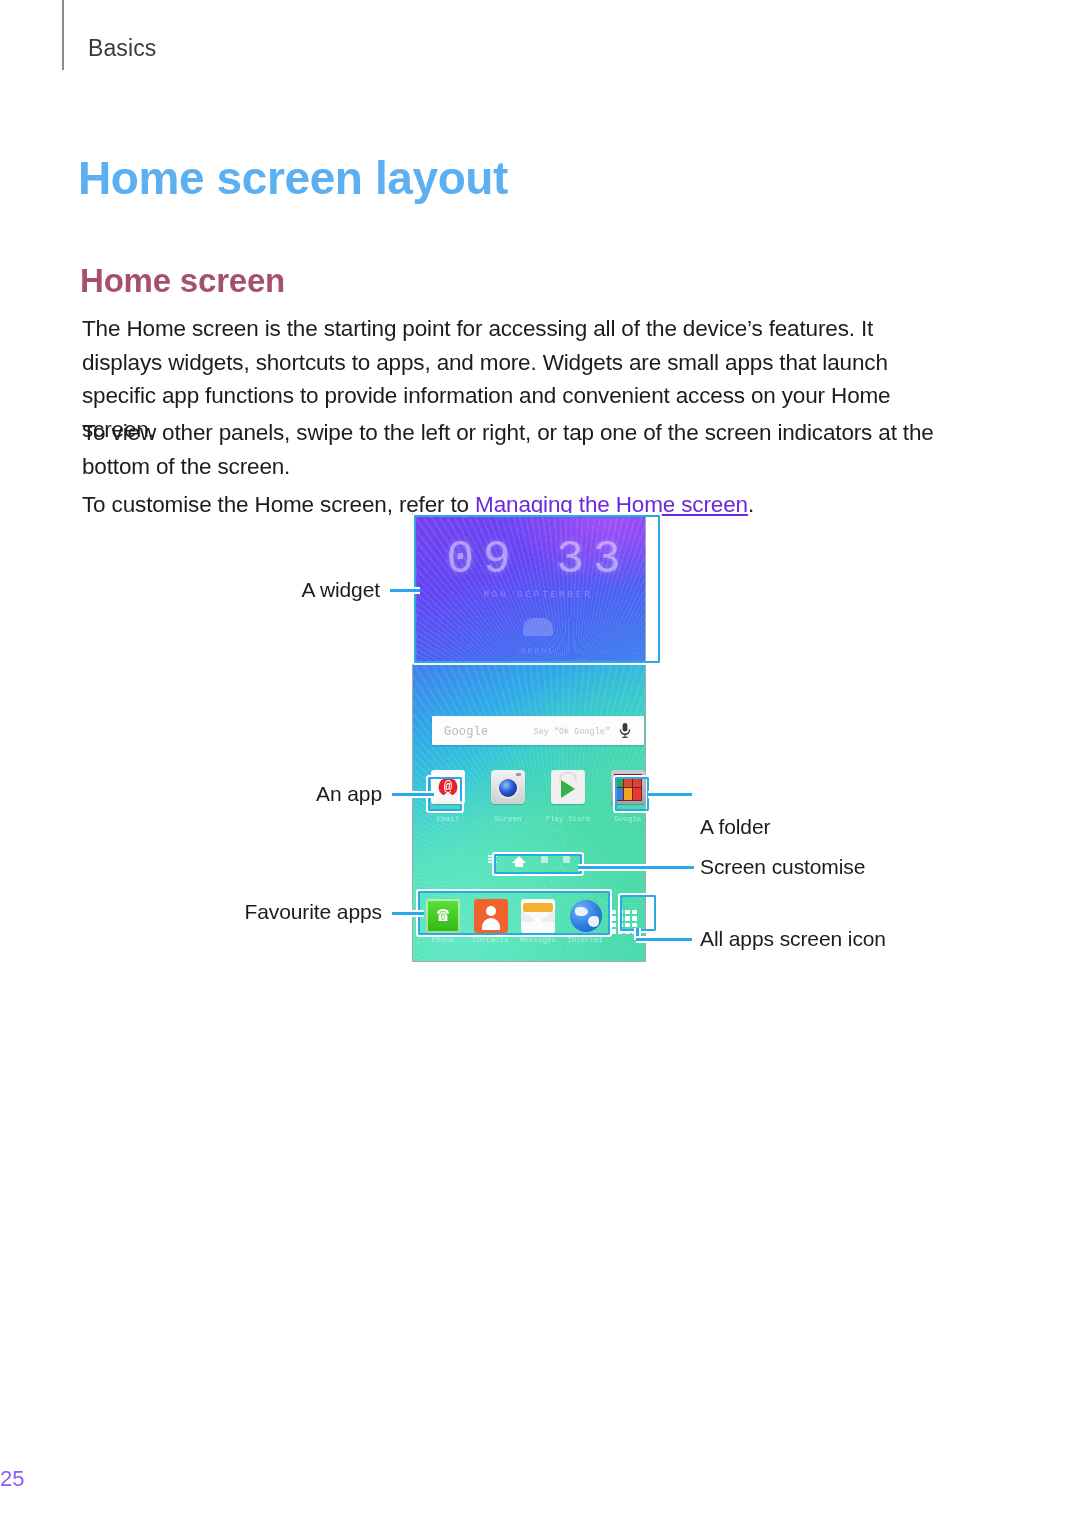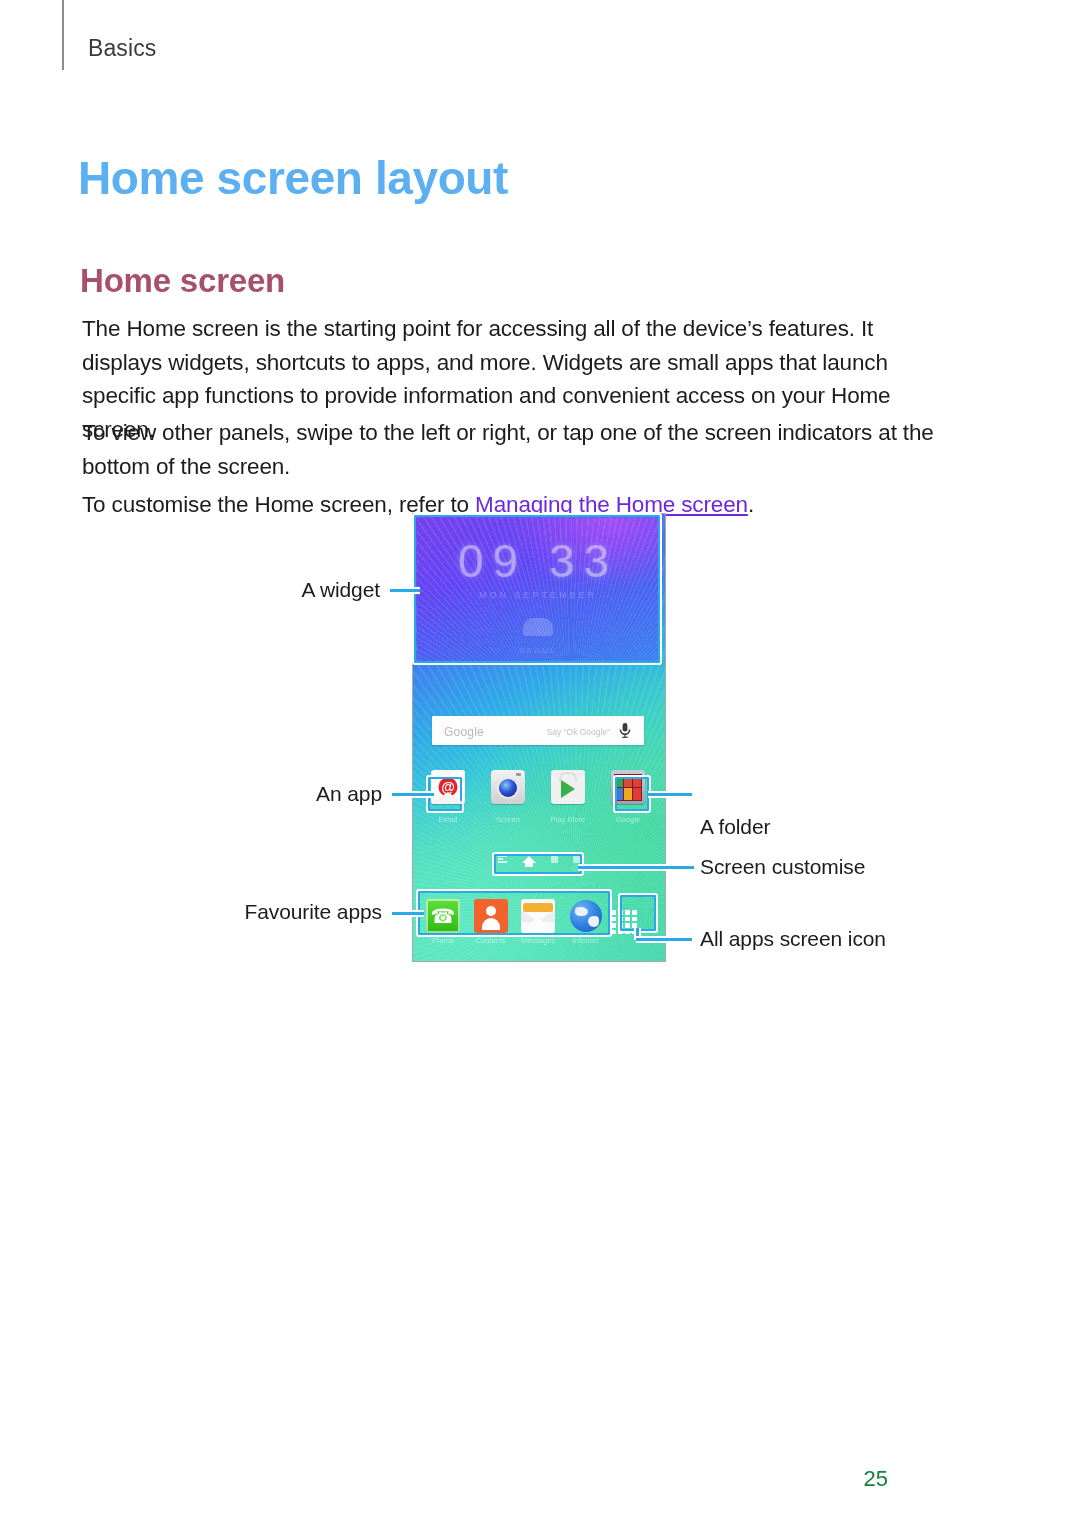--- a/index.html
+++ b/index.html
@@ -71,31 +71,32 @@
     position: absolute;
     left: 0; top: 0;
     width: 1080px; height: 1527px;
     pointer-events: none;
   }
 
   
   #phone-screen {
     position: absolute;
     left: 412px; top: 513px;
-    width: 254px; height: 449px;
+    width: 234px; height: 449px;
     background:
       radial-gradient(ellipse 120% 60% at 20% 95%, #5fe8c4 0%, rgba(95,232,196,0) 60%),
       radial-gradient(ellipse 140% 70% at 95% 70%, #46d9a6 0%, rgba(70,217,166,0) 55%),
       linear-gradient(157deg,
         #7a3df0 0%, #6a4df5 10%, #3f7bf0 26%,
         #2fa8e8 40%, #35c8d8 52%, #4ddcbb 66%,
         #55e2ab 78%, #4ddbb0 90%, #4ad9b4 100%);
     border: 1px solid #a8a8a8;
     box-sizing: border-box;
     overflow: hidden;
+    font-family: Liberation Mono, monospace;
   }
   
   #phone-screen::before {
     content: "";
     position: absolute;
     left: -40%; top: -60%;
     width: 180%; height: 160%;
     background: repeating-conic-gradient(from 0deg at 58% 92%,
       rgba(255,255,255,.10) 0deg .5deg,
       rgba(255,255,255,0) .5deg 1.6deg);
@@ -441,23 +442,23 @@
   #label-fav       { left: 140px; top: 900px; width: 242px; text-align: right; }
   #label-folder    { left: 700px; top: 782px; margin-top: 33px; }
   #label-indicator { left: 700px; top: 855px; }
   #label-allapps   { left: 700px; top: 927px; }
 
   
   #page-number {
     position: absolute;
     left: 0; top: 1466px;
     width: 888px;
-    text-align: right;
+    text-align: left;
     font-size: 22px;
-    color: #15803d;
+    color: #8b5cf6;
   }
 </style>
 </head>
 <body>
 
 <div id="header-rule"></div>
 <div id="running-head">Basics</div>
 
 <h1 id="chapter-title">Home screen layout</h1>
 <h2 id="section-title">Home screen</h2>

